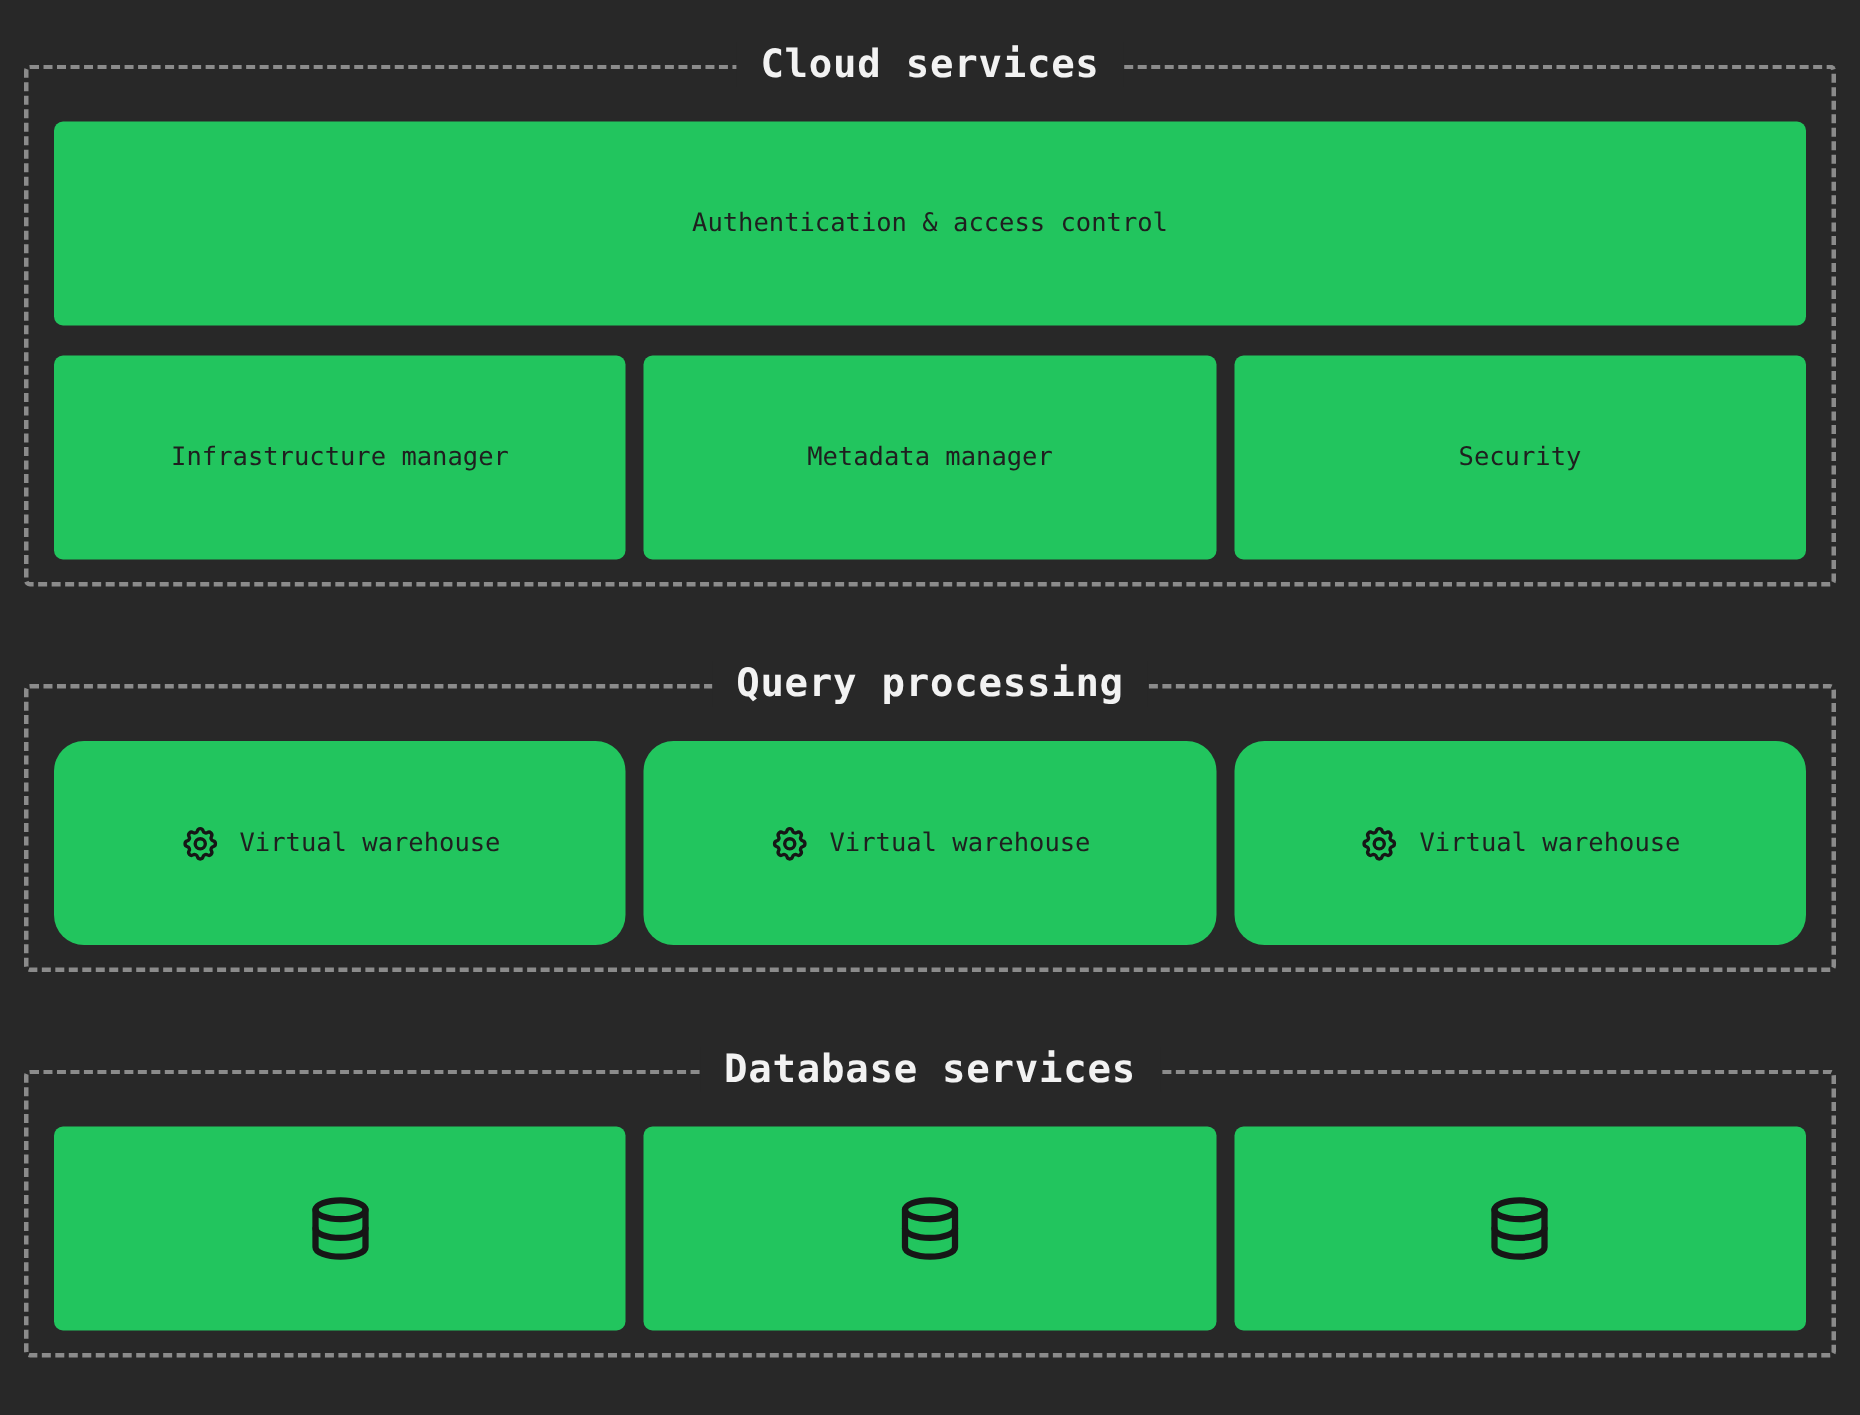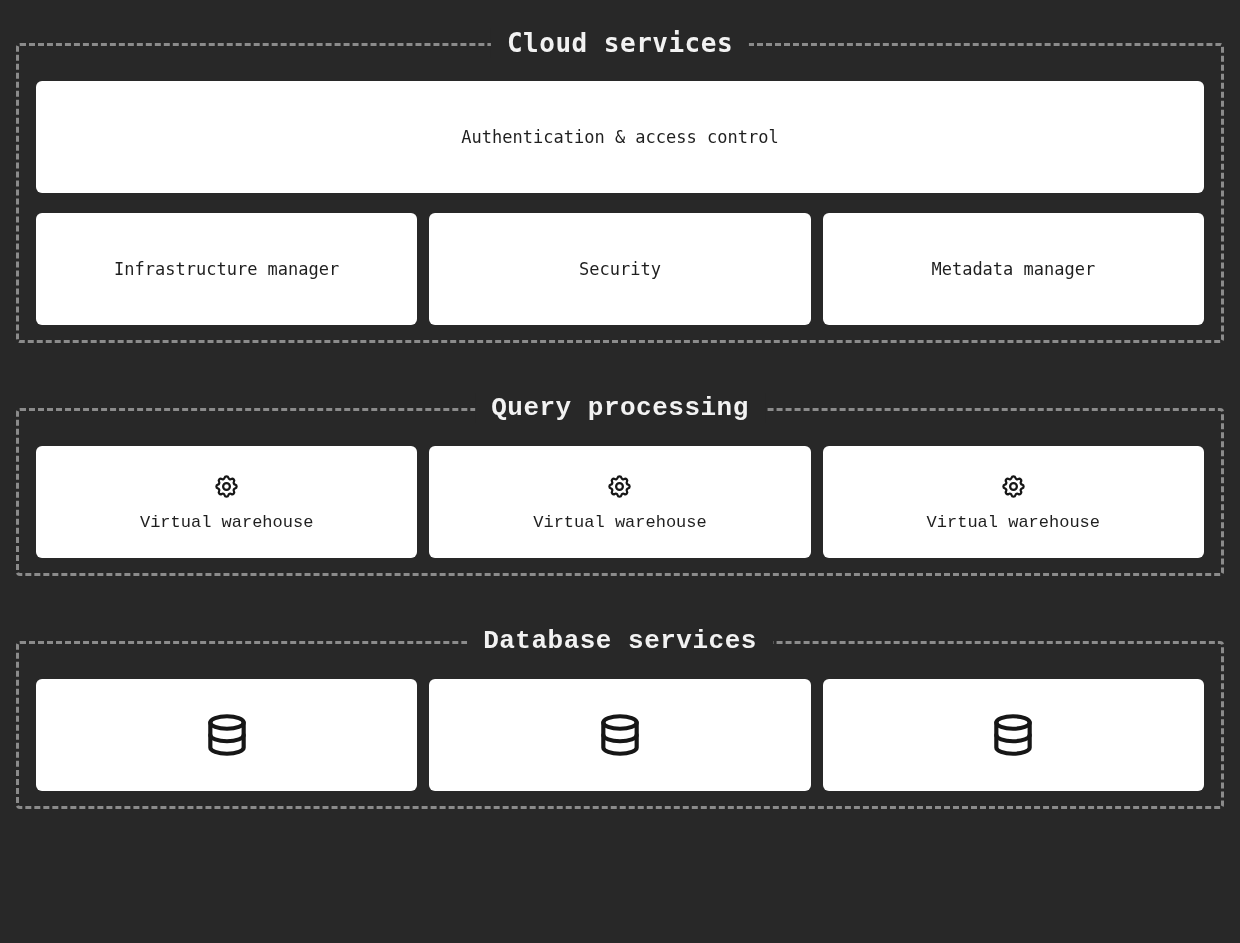--- a/index.html
+++ b/index.html
@@ -16,72 +16,72 @@
     background: #282828;
     overflow: hidden;
   }
   .group {
     position: relative;
     border: 3px dashed #8b8b8b;
     border-radius: 4px;
     padding: 35px 17px 15px;
     box-sizing: content-box;
   }
-  .group + .group { margin-top: 65px; font-family: Liberation Mono, monospace; }
+  .group + .group { margin-top: 65px; }
   .group-title {
     position: absolute;
     top: -3px;
     left: 50%;
     transform: translate(-50%, -50%);
     background: #282828;
     padding: 0 16px;
     font-size: 26px;
     font-weight: 600;
     color: #f2f2f2;
     white-space: nowrap;
     letter-spacing: 0.5px;
   }
   .box {
-    background: #ffffff;
+    background: #22c55e;
     border-radius: 6px;
-    height: 112px;
+    height: 136px;
     display: flex;
     align-items: center;
     justify-content: center;
     color: #1f1f1f;
     font-size: 17px;
     font-weight: 500;
   }
   .box-full { margin-bottom: 20px; }
   .row { display: flex; gap: 12px; }
   .row .box { flex: 1 1 0; min-width: 0; }
-  .box-vw { flex-direction: column; gap: 13px; }
+  .box-vw { flex-direction: row; gap: 13px; border-radius: 20px; }
   .icon { display: flex; align-items: center; justify-content: center; line-height: 0; }
   .icon svg { display: block; }
   .box-label { white-space: nowrap; }
 </style>
 </head>
 <body>
 
 <div class="page">
 
   <section class="group">
     <span class="group-title">Cloud services</span>
     <div class="box box-full">
       <span class="box-label">Authentication &amp; access control</span>
     </div>
     <div class="row">
       <div class="box">
         <span class="box-label">Infrastructure manager</span>
       </div>
       <div class="box">
-        <span class="box-label">Security</span>
+        <span class="box-label">Metadata manager</span>
       </div>
       <div class="box">
-        <span class="box-label">Metadata manager</span>
+        <span class="box-label">Security</span>
       </div>
     </div>
   </section>
 
   <section class="group">
     <span class="group-title">Query processing</span>
     <div class="row">
 
       <div class="box box-vw">
         <span class="icon">

